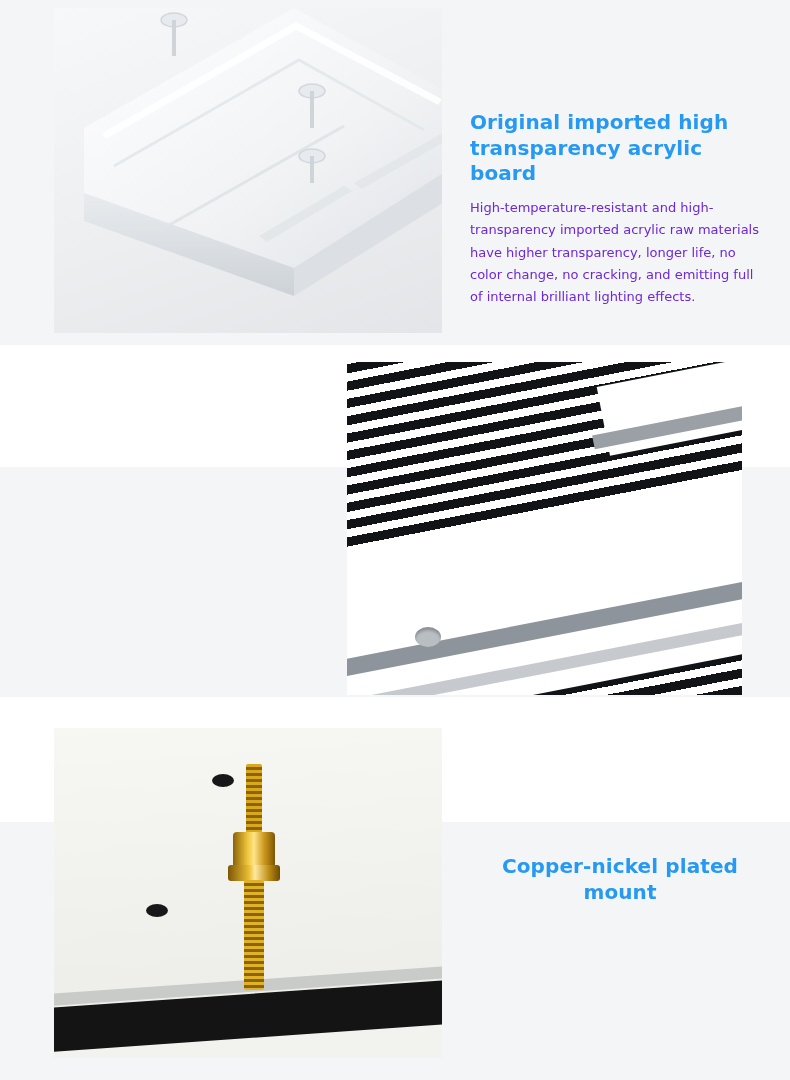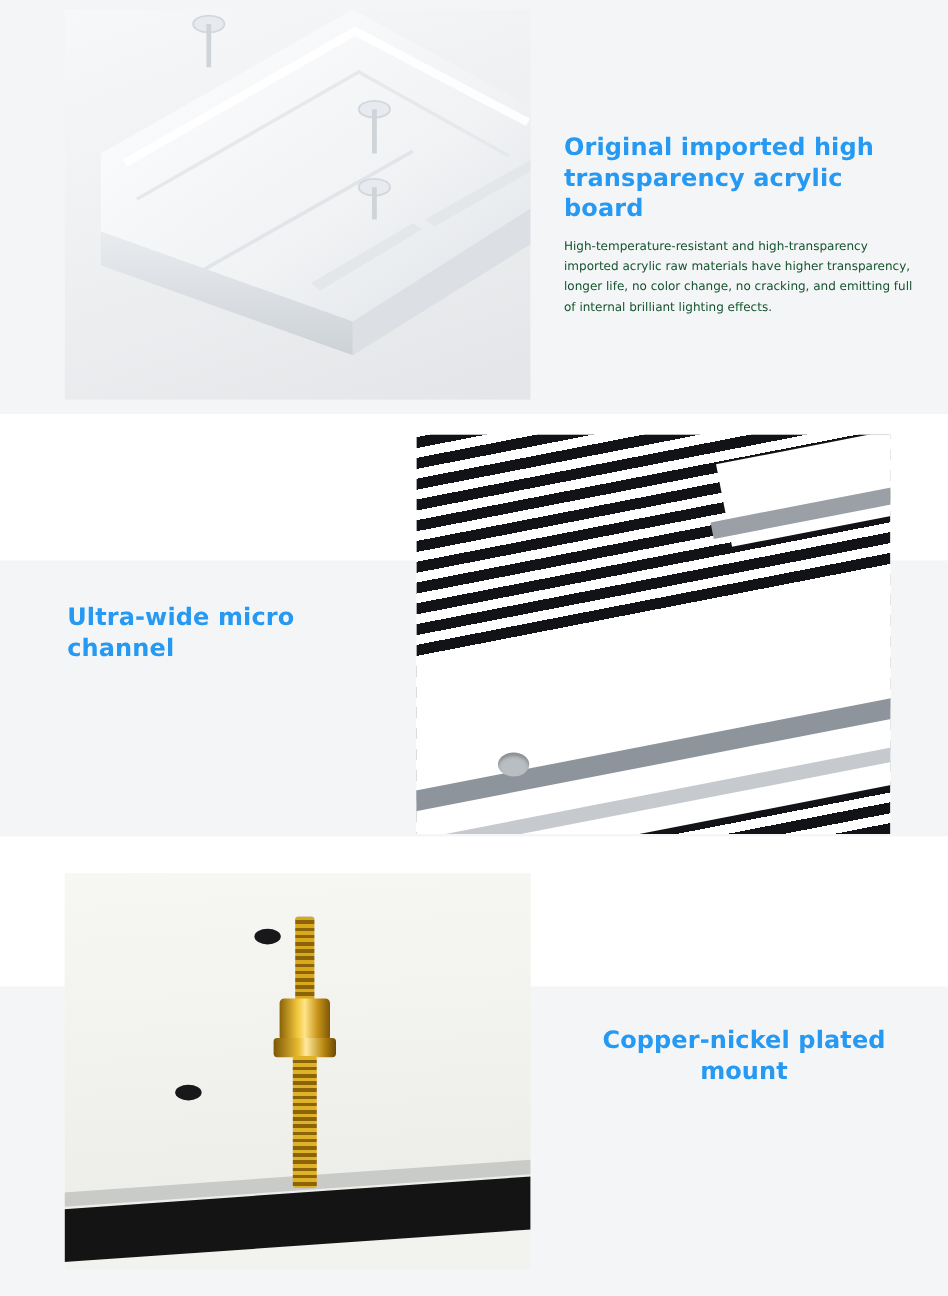--- a/index.html
+++ b/index.html
@@ -43,23 +43,23 @@
   .copy h2 {
     margin: 0 0 10px 0;
     font-size: 20px;
     line-height: 1.28;
     font-weight: bold;
     color: #2699f2;
     letter-spacing: 0.1px;
   }
   .copy p {
     margin: 0;
-    font-size: 10px;
+    font-size: 13px;
     line-height: 1.72;
-    color: #14532d;
+    color: #6d28d9;
   }
 
   
   #block1 .band {
     top: 0;
     height: 345px;
     background: #f4f5f7;
   }
   #block1 .media {
     left: 54px;
@@ -345,21 +345,20 @@
       <div class="fins"></div>
       <div class="fin-topright"></div>
       <div class="fin-topright-band"></div>
       <div class="fin-mask-bottom"></div>
       <div class="fin-band-grey"></div>
       <div class="fin-band-grey2"></div>
       <div class="fin-hole"></div>
     </div>
 
     <div class="copy">
-      <h2>Ultra-wide micro channel</h2>
     </div>
   </section>
 
   <section class="feature" id="block3" style="left:0;width:790px;height:378px;">
     <div class="band"></div>
 
     <div class="media">
       <div class="plate-white"></div>
       <div class="plate-edge"></div>
       <div class="plate-black"></div>

